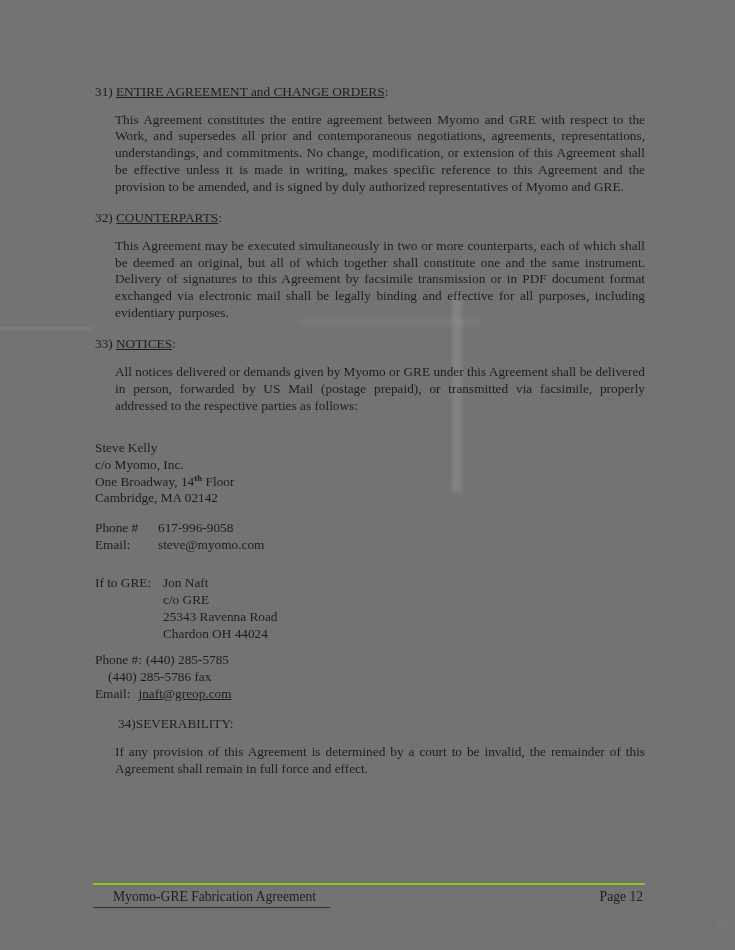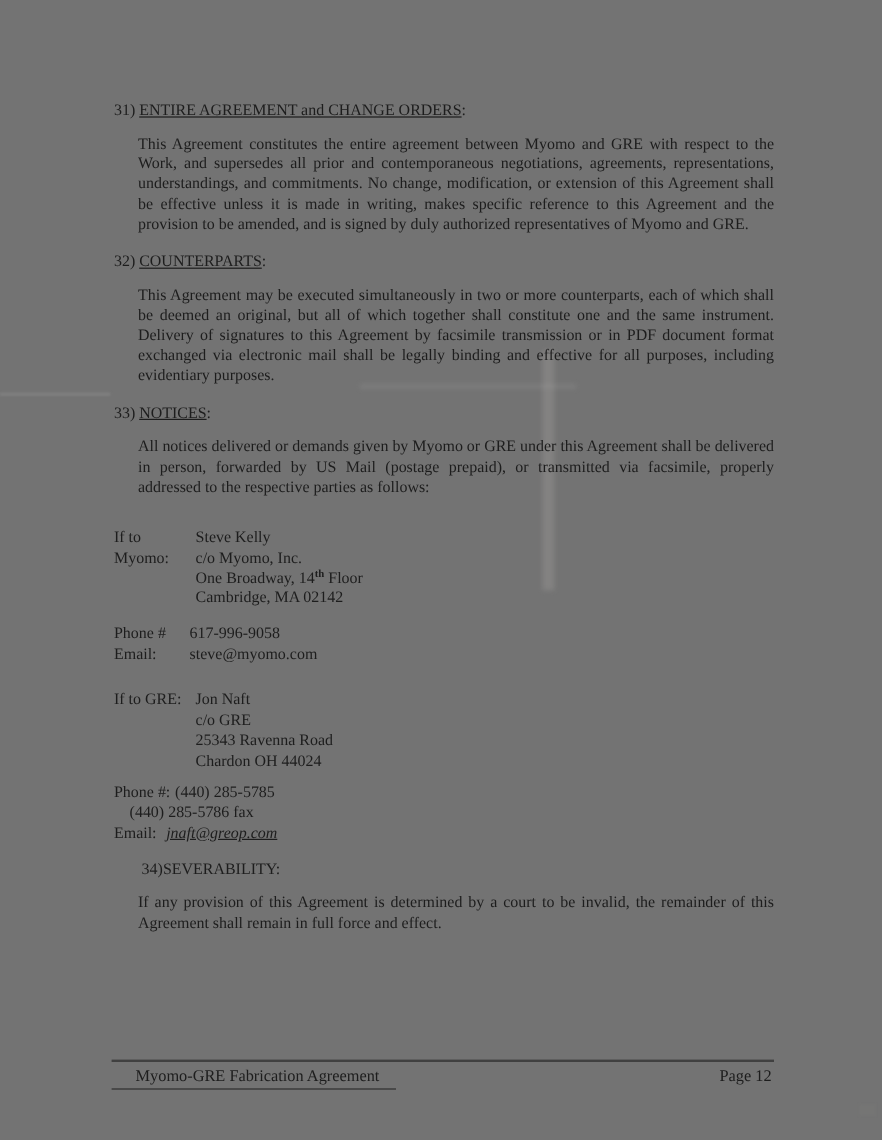--- a/index.html
+++ b/index.html
@@ -33,27 +33,27 @@
   .contact-block.gre { margin-top: 22px; }
   .clabel { width: 68px; flex: none; }
   .addr div { white-space: nowrap; }
   .rows { }
   .rows.myomo-rows { margin-top: 13px; }
   .rows.gre-rows { margin-top: 10px; }
   .prow { display: flex; white-space: nowrap; }
   .prow .plabel { width: 63px; flex: none; }
   .prow.inline .plabel { width: auto; margin-right: 4px; }
   .prow .indent2 { padding-left: 13px; }
-  .email-underline { text-decoration: underline; margin-left: 4px; font-style: italic; }
+  .email-underline { text-decoration: underline; margin-left: 4px; }
   .sec34 { margin-top: 14px; }
   sup { font-size: 9px; line-height: 0; font-weight: bold; }
   .footer {
     position: absolute;
     left: 93px; top: 883px; width: 552px;
-    border-top: 2px solid #404040;
+    border-top: 2px solid #84cc16;
     padding-top: 4px;
     display: flex; justify-content: space-between;
     font-size: 13.6px;
     color: #1d1d1d;
   }
   .footer .fl { padding: 0 14px 2px 20px; border-bottom: 1.5px solid #2f2f2f; }
   .footer .fr { padding-right: 2px; }
   .artifact { position: absolute; pointer-events: none; }
   .art1 { left: 0; top: 327px; width: 92px; height: 3px; background: rgba(150,150,148,0.35); filter: blur(1px); }
   .art2 { left: 452px; top: 292px; width: 10px; height: 200px; background: rgba(190,188,180,0.22); filter: blur(2px); }
@@ -81,21 +81,20 @@
       <span class="num">32)</span><span class="title">COUNTERPARTS</span><span>:</span>
     </div>
     <div class="para">This Agreement may be executed simultaneously in two or more counterparts, each of which shall be deemed an original, but all of which together shall constitute one and the same instrument.  Delivery of signatures to this Agreement by facsimile transmission or in PDF document format exchanged via electronic mail shall be legally binding and effective for all purposes, including evidentiary purposes.</div>
 
     <div class="sec-head">
       <span class="num">33)</span><span class="title">NOTICES</span><span>:</span>
     </div>
     <div class="para">All notices delivered or demands given by Myomo or GRE under this Agreement shall be delivered in person, forwarded by US Mail (postage prepaid), or transmitted via facsimile, properly addressed to the respective parties as follows:</div>
 
     <div class="contact-block myomo">
-      <div class="clabel">If to Myomo:</div>
       <div class="addr">
         <div>Steve Kelly</div>
         <div>c/o Myomo, Inc.</div>
         <div><span>One Broadway, 14</span><sup>th</sup><span> Floor</span></div>
         <div>Cambridge, MA 02142</div>
       </div>
     </div>
     <div class="rows myomo-rows">
       <div class="prow">
         <span class="plabel">Phone #</span>

